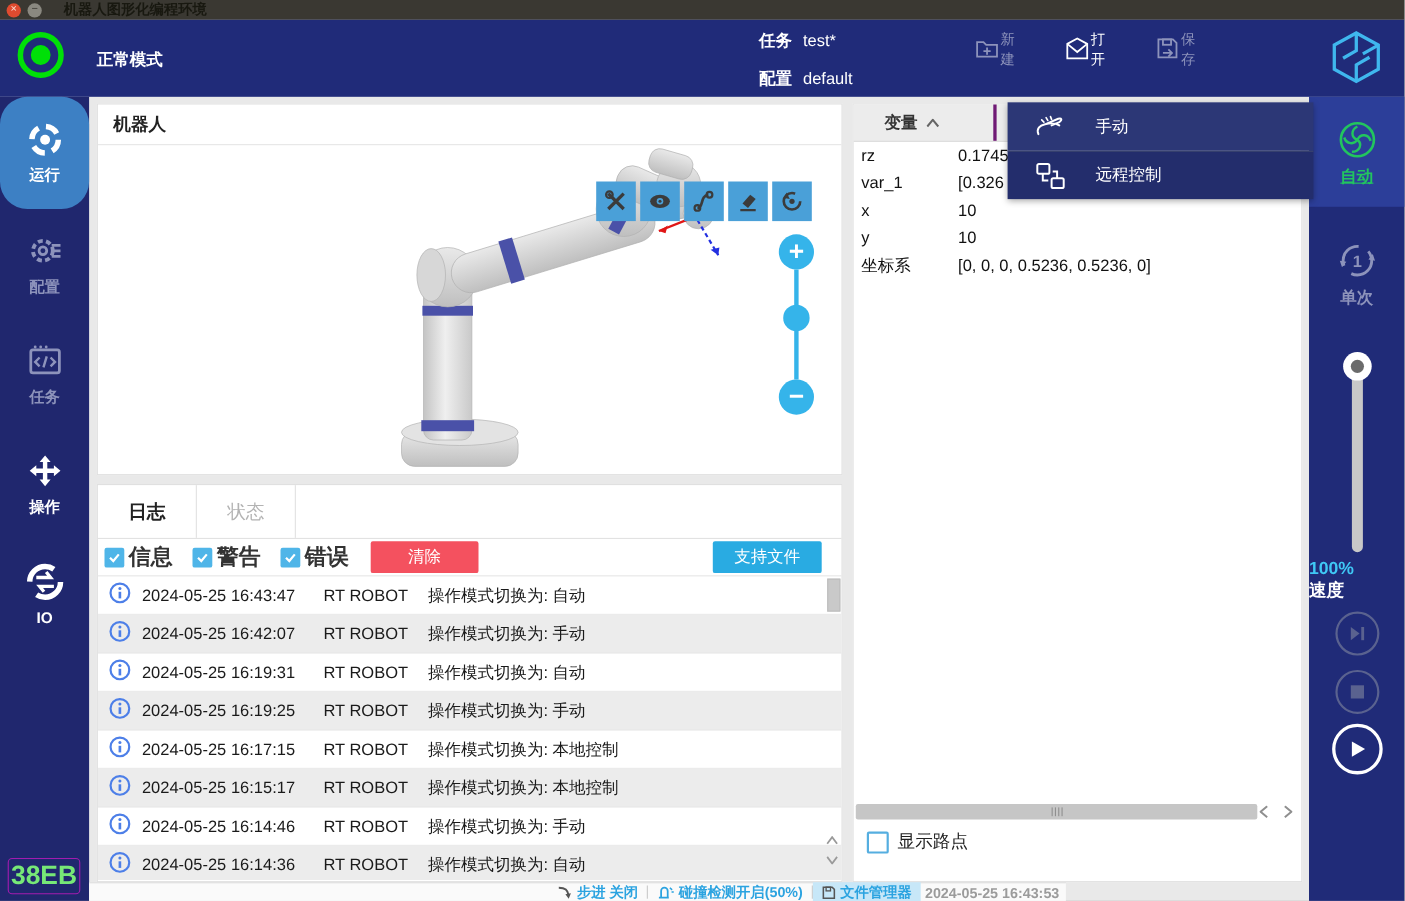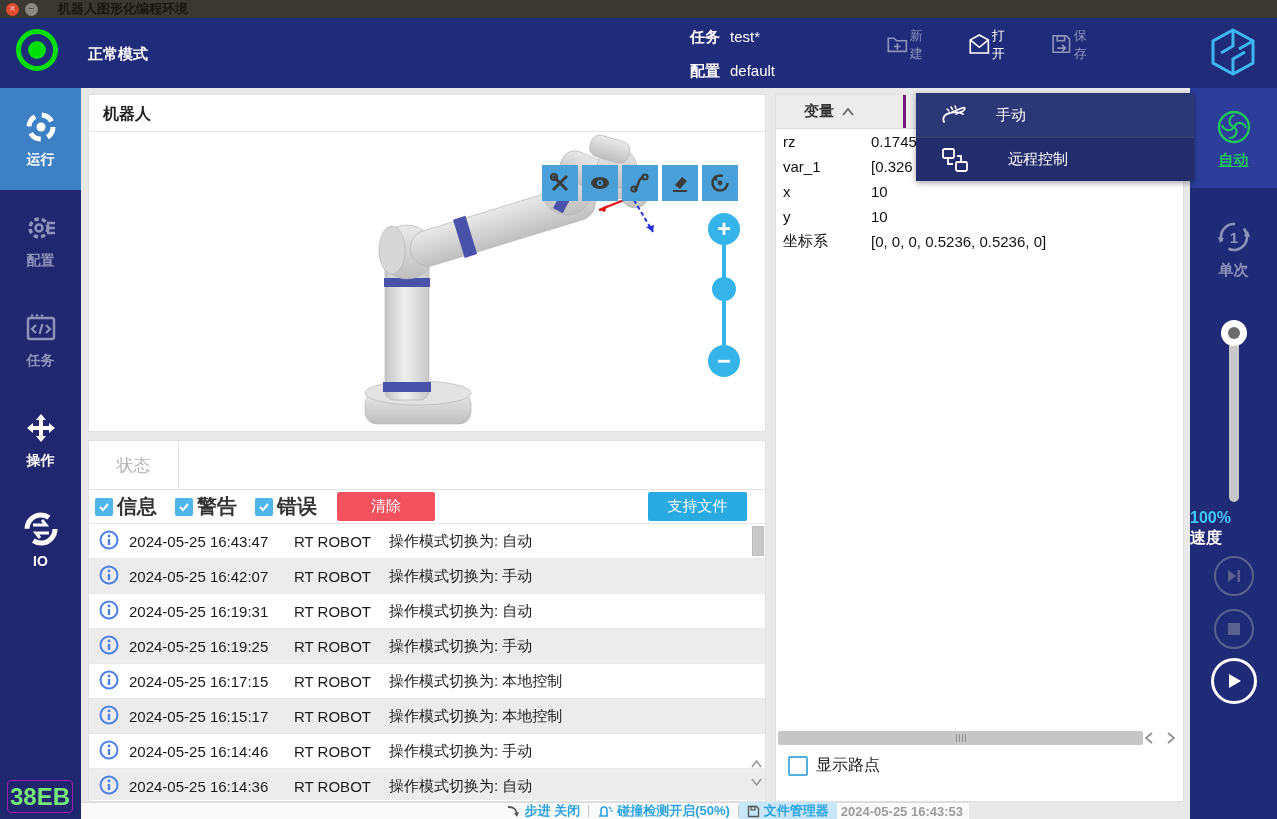--- a/index.html
+++ b/index.html
@@ -80,21 +80,21 @@
   .hbtn { width:16px; height:14px; display:flex; align-items:center; justify-content:center; color:#8f8f8f; cursor:pointer; }
   .waypt { position:absolute; left:12px; top:660px; display:flex; align-items:center; cursor:pointer; }
   .waypt .box { width:20px; height:20px; border:2px solid #55aee0; border-radius:2px; background:#fff; margin-right:8px; }
   .waypt .lbl { font-size:16px; color:#222; }
 
   
   .dropdown { position:absolute; left:916px; top:93px; width:278px; z-index:50; box-shadow:0 2px 6px rgba(0,0,0,.35); }
   .dd-item { height:44px; display:flex; align-items:center; padding-left:24px; color:#fff; font-size:15px; cursor:pointer; }
   .dd-item .ic { width:30px; height:30px; margin-right:26px; display:flex; align-items:center; justify-content:center; }
   .dd-item.hi { background:#2c3776; }
-  .dd-item.lo { background:#232d6c; border-top:1px solid #3c466f;gap:12px; }
+  .dd-item.lo { background:#232d6c; border-top:1px solid #3c466f; }
 
   
   .sidebar-r { position:absolute; left:1190px; top:88px; width:87px; bottom:0; background:#202b78; }
   .rnav { width:87px; display:flex; flex-direction:column; align-items:center; justify-content:center; cursor:pointer; }
   .rnav svg { width:40px; height:40px; }
   .rnav .lbl { font-size:15px; font-weight:bold; margin-top:4px; }
   .speed-slider { position:absolute; left:50%; top:232px; margin-left:-5px; width:10px; height:182px; }
   .sp-track { position:absolute; left:0; top:10px; width:10px; height:172px; background:#c8c8c8; border-radius:5px; }
   .sp-knob { position:absolute; left:50%; top:0; width:26px; height:26px; margin-left:-13px; border-radius:50%; background:#fff; display:flex; align-items:center; justify-content:center; cursor:pointer; }
   .sp-knob i { display:block; width:12px; height:12px; border-radius:50%; background:#6b6b6b; }
@@ -161,21 +161,21 @@
       </div>
     </div>
 
     <svg class="logo" viewBox="0 0 52 52">
       <path d="M26 4 L46 15 V37 L26 48 L6 37 V15 Z" fill="none" stroke="#3fb7ee" stroke-width="3"></path>
       <path d="M26 4 V20 L14 27 M46 15 L32 23 M26 48 V33 L38 26" fill="none" stroke="#3fb7ee" stroke-width="3"></path>
     </svg>
   </div>
 
   <div class="sidebar-l">
-    <div class="snav" style="height:102px;background:#3d80c4;color:#fff;">
+    <div class="snav" style="height:102px;background:#3d80c4;color:#fff;border-radius:25px;">
       <svg viewBox="0 0 36 36">
           <circle cx="18" cy="18" r="12" fill="none" stroke="currentColor" stroke-width="5" stroke-dasharray="12 7"></circle>
           <circle cx="18" cy="18" r="4.5" fill="currentColor"></circle>
         </svg>
       <span class="lbl">运行</span>
     </div>
     <div class="snav" style="height:100px;color:#8d93bb;">
       <svg viewBox="0 0 36 36">
           <circle cx="16" cy="18" r="9" fill="none" stroke="currentColor" stroke-width="3.5" stroke-dasharray="4.5 3"></circle>
           <circle cx="16" cy="18" r="3.5" fill="none" stroke="currentColor" stroke-width="2.5"></circle>
@@ -303,20 +303,21 @@
       <div class="zbtn">+</div>
       <div class="ztrack">
           <div class="zknob"></div>
         </div>
       <div class="zbtn">−</div>
     </div>
   </div>
 
   <div class="log-panel">
     <div class="log-tabs">
+      <div class="log-tab on">日志</div>
       <div class="log-tab off">状态</div>
     </div>
     <div class="log-filter">
       <div class="chk">
         <span class="box">
             <svg width="12" height="12" viewBox="0 0 12 12">
               <path d="M2 6 l3 3 l5 -6" fill="none" stroke="#fff" stroke-width="2"></path>
             </svg>
           </span>
         <span class="lbl">信息</span>

